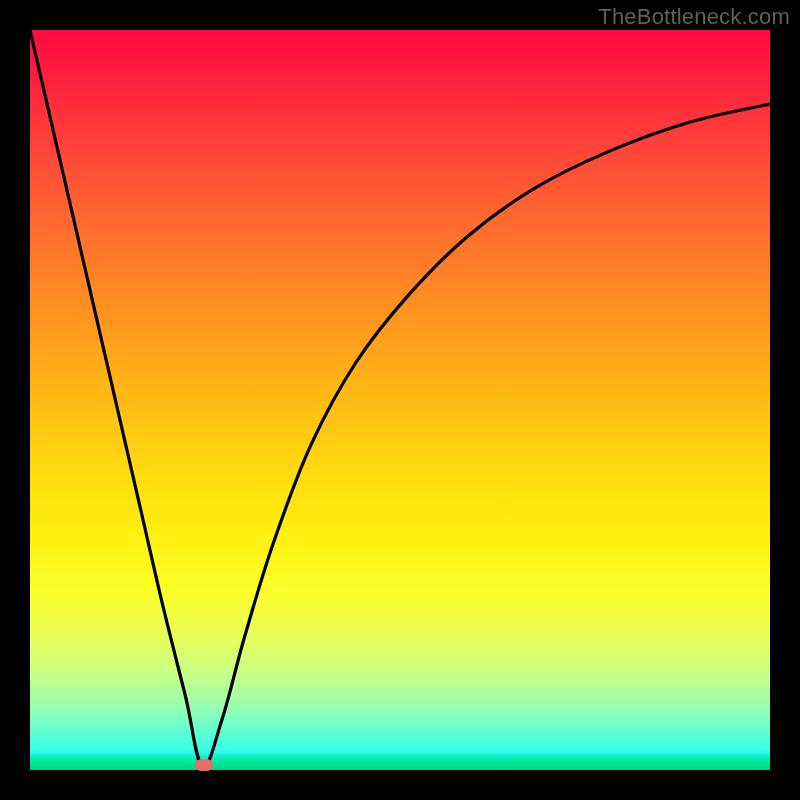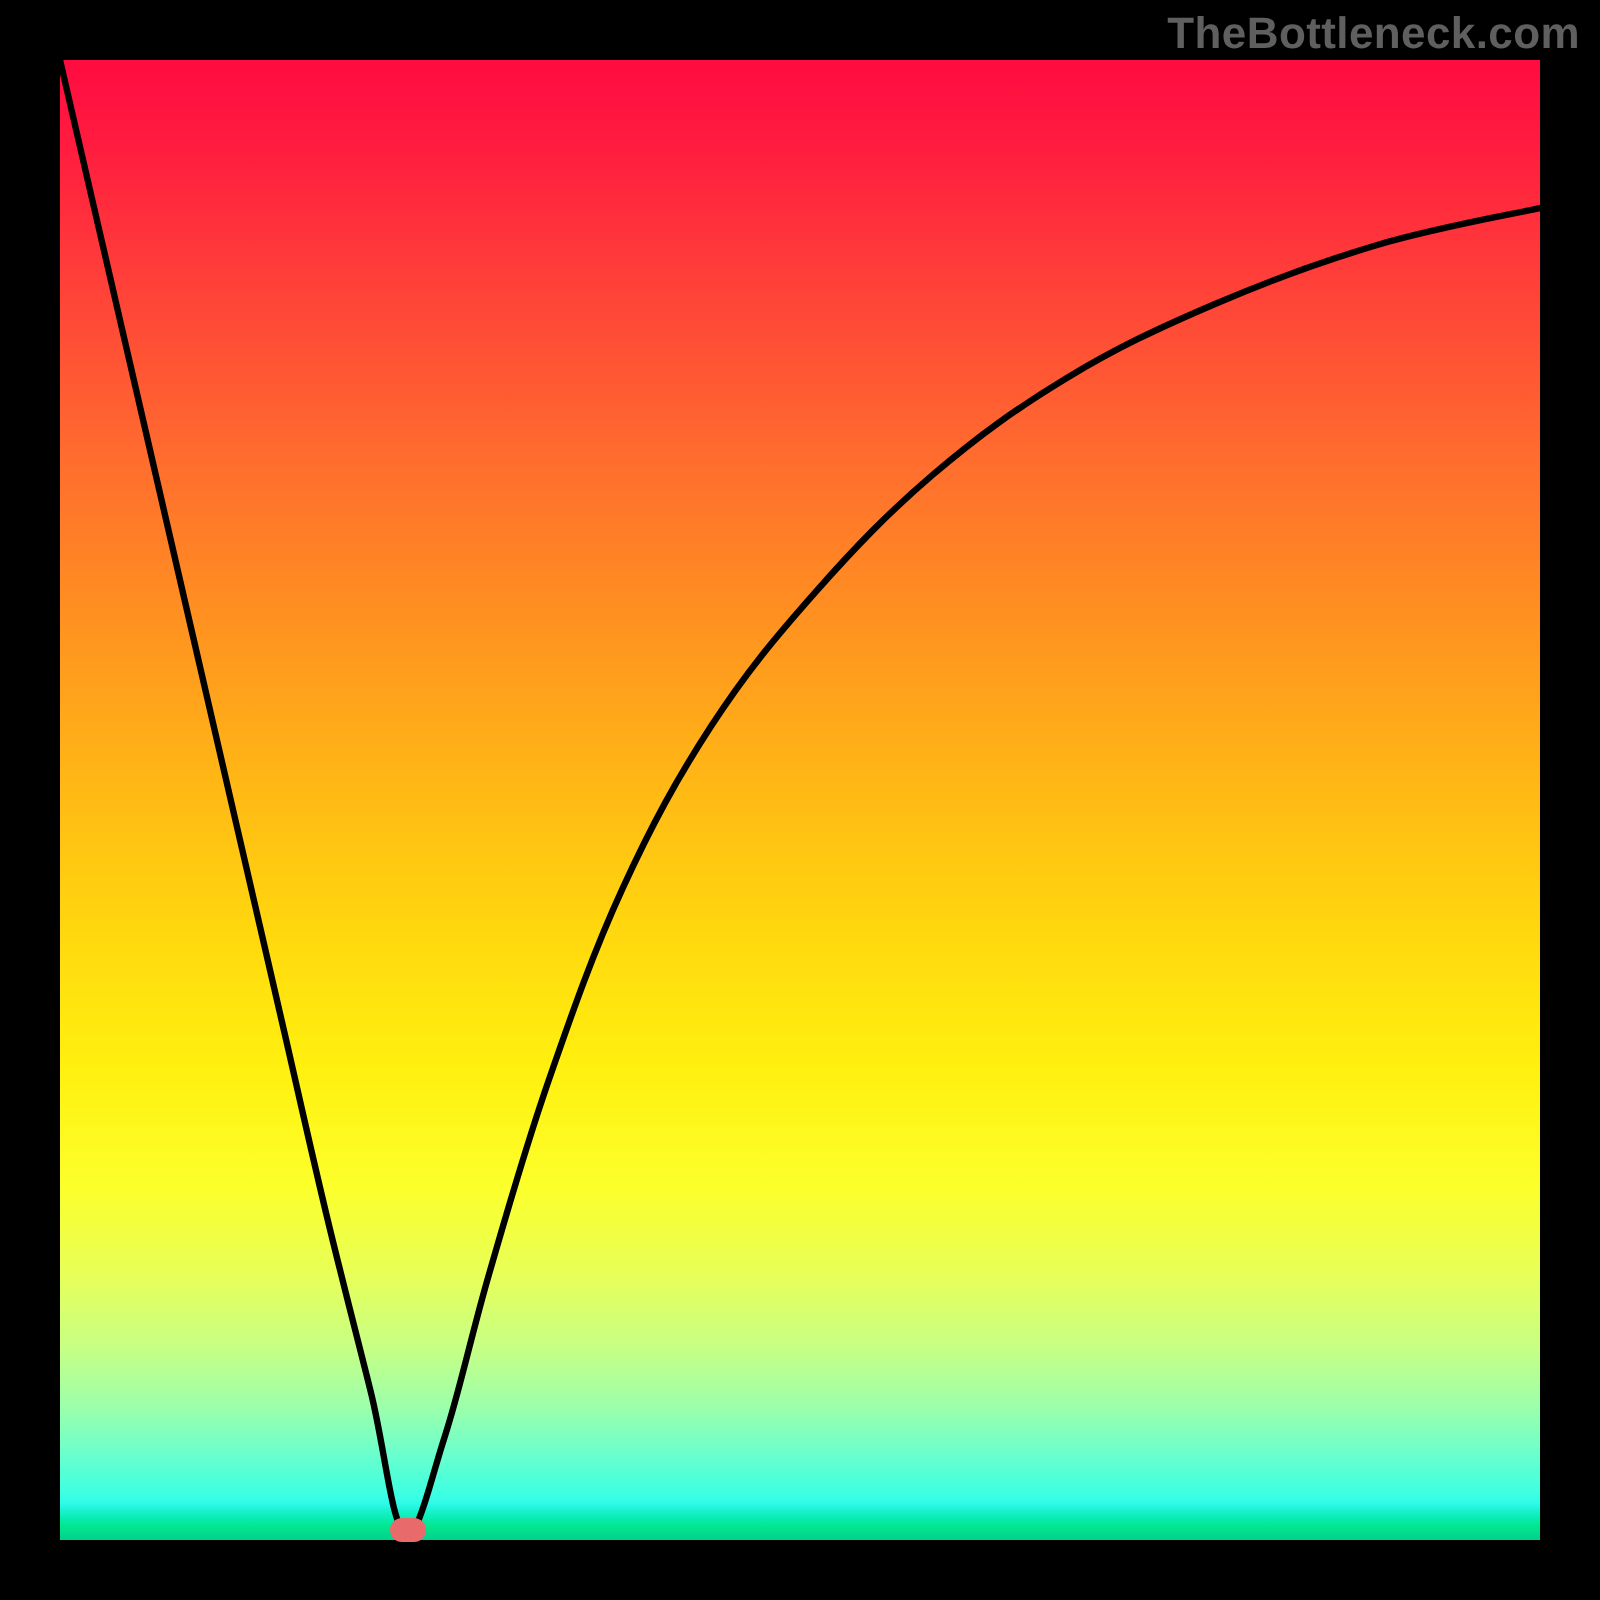--- a/index.html
+++ b/index.html
@@ -57,21 +57,21 @@
     height: 740px;
     pointer-events: none;
   }
   .watermark {
     position: absolute;
     top: 4px;
     right: 10px;
     color: #5f5f5f;
     font-size: 22px;
     letter-spacing: 0.2px;
-    font-weight: 700;
+    font-weight: 400;
   }
   .marker {
     position: absolute;
     width: 18px;
     height: 12px;
     border-radius: 6px;
     background: #e86a6a;
     transform: translate(-50%, -50%);
   }
 </style>

